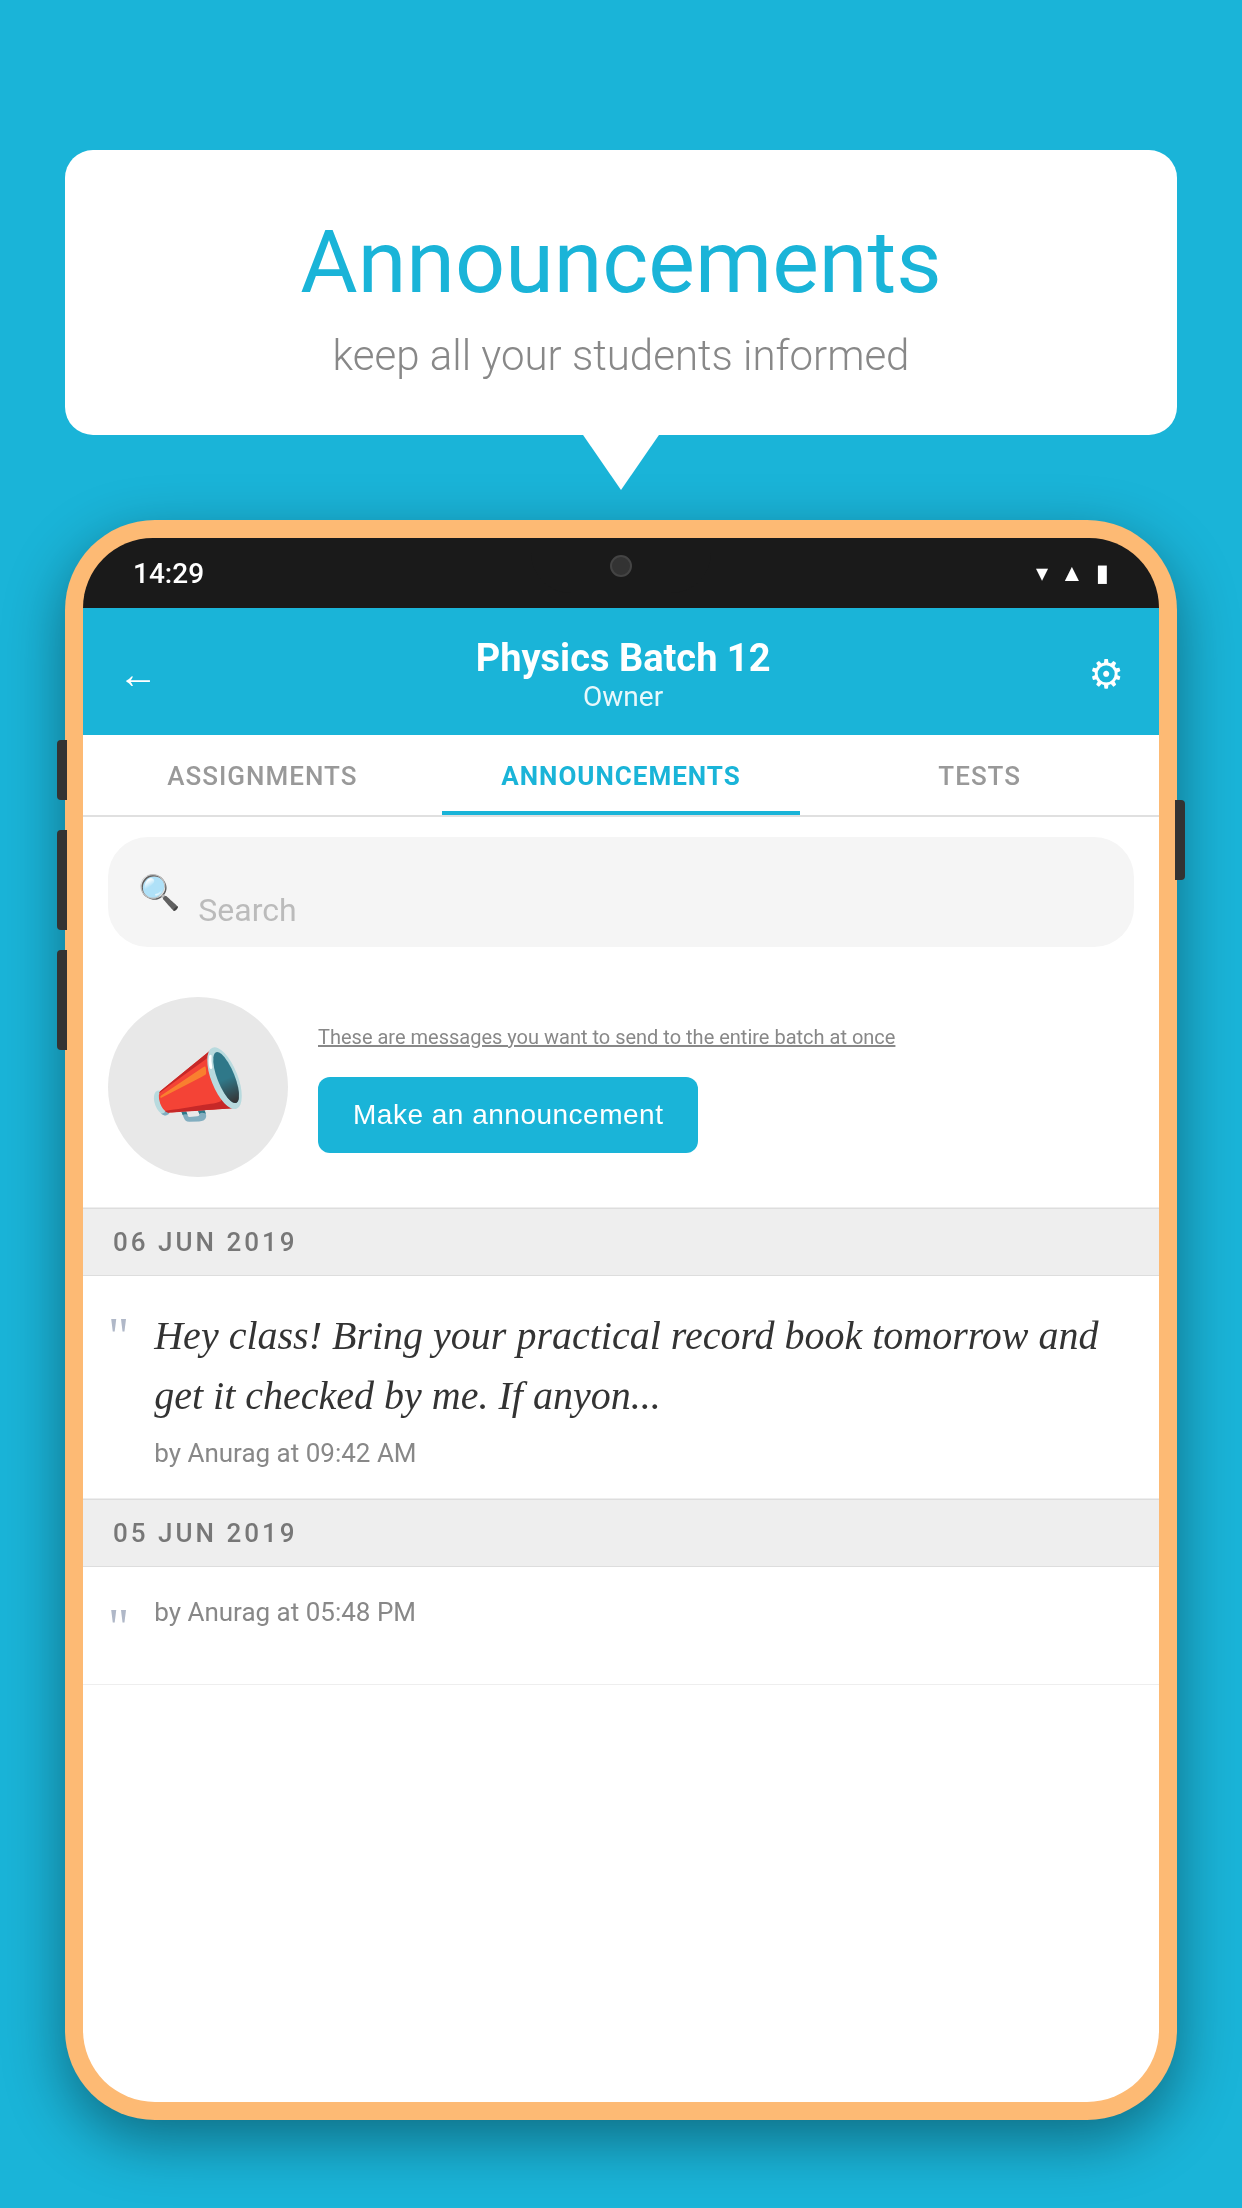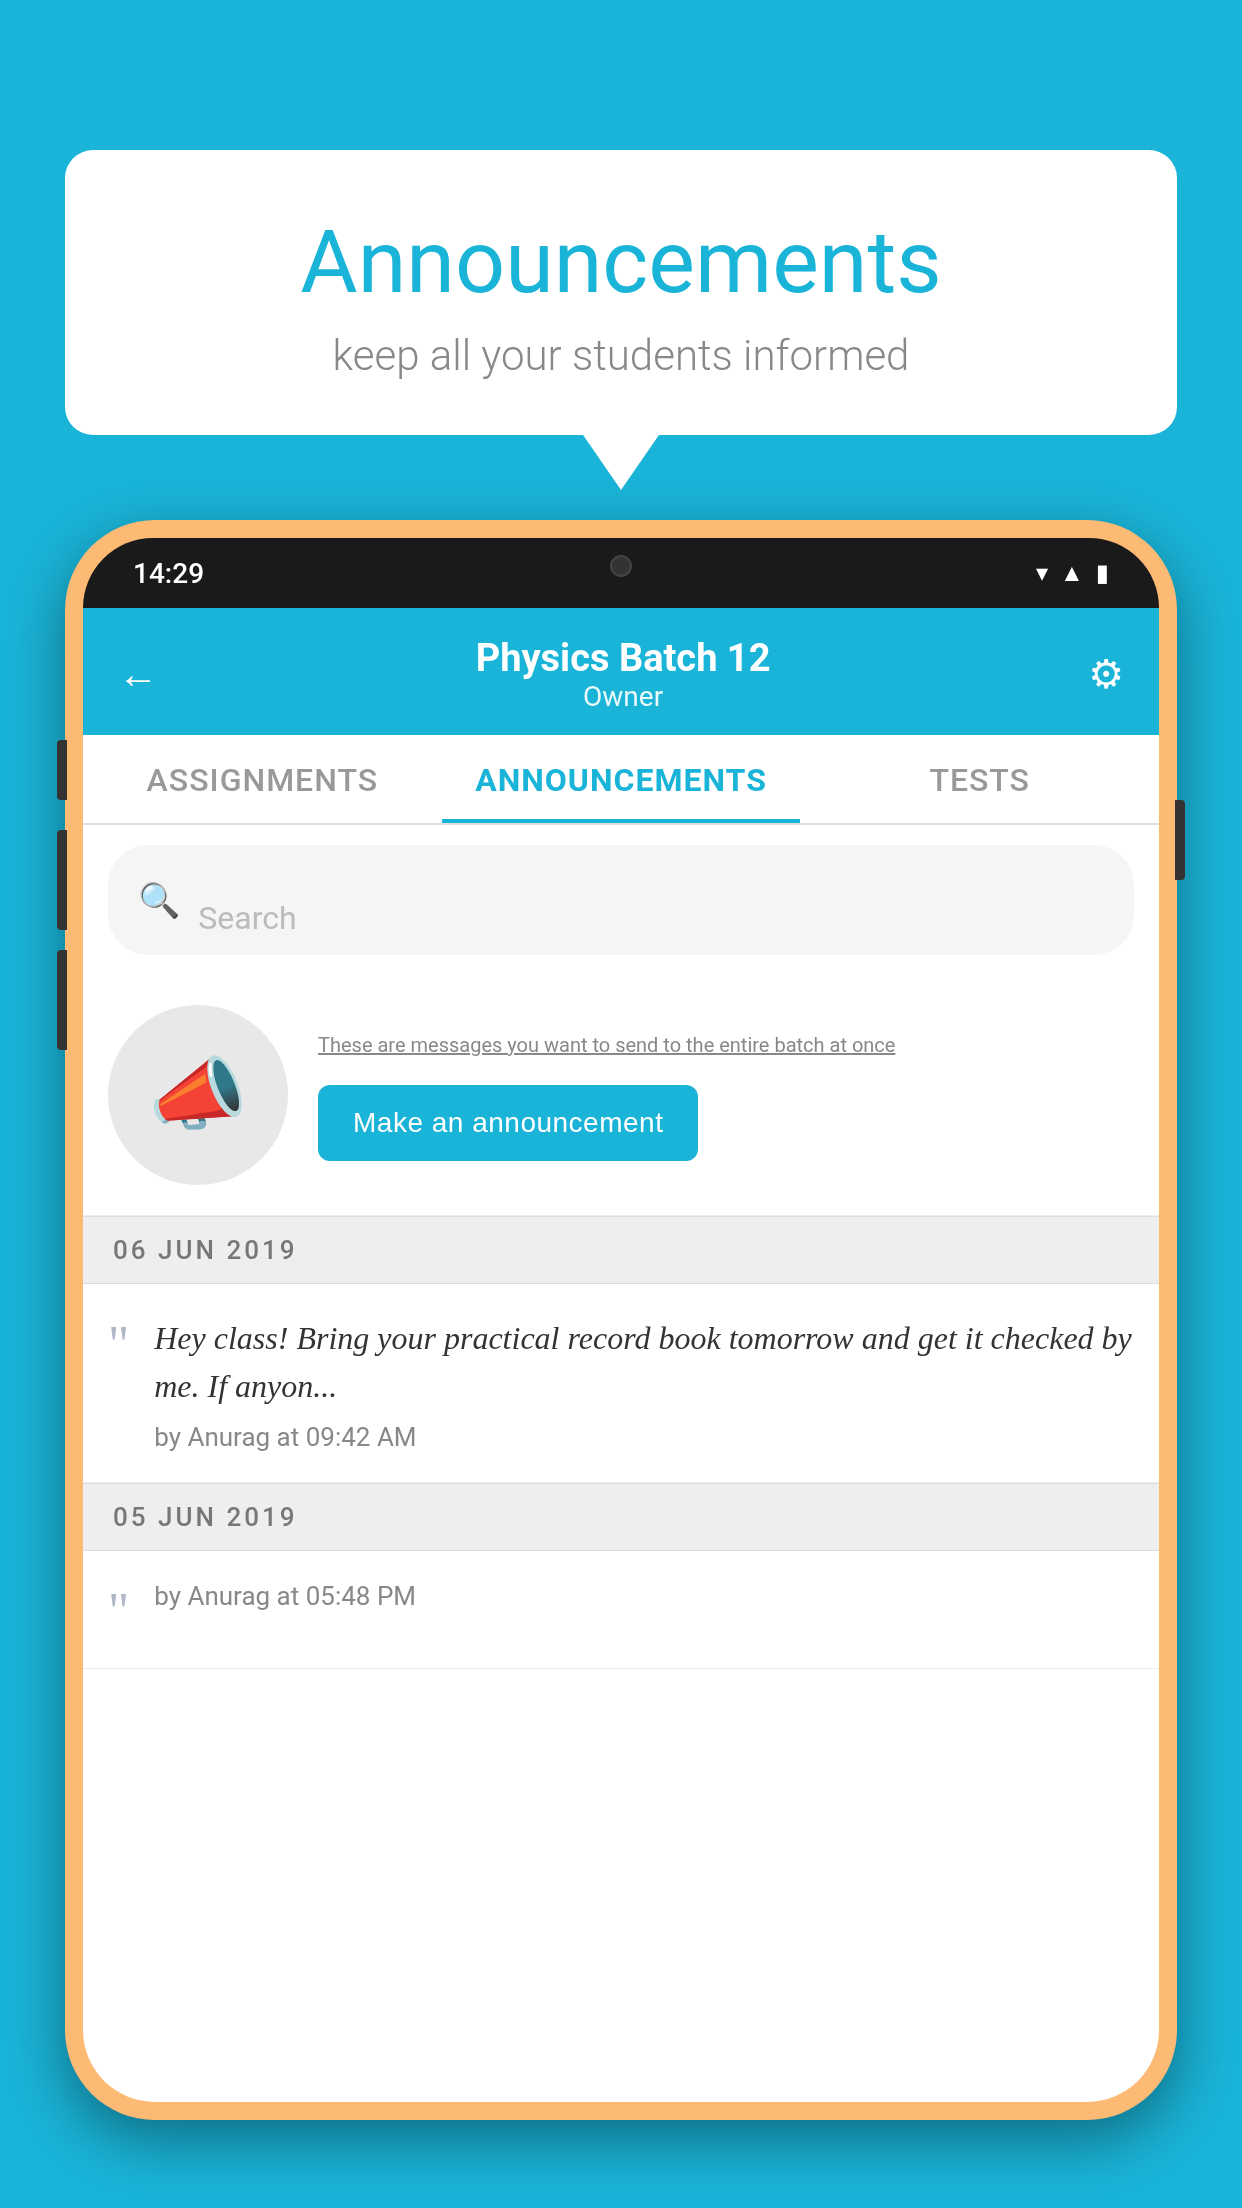--- a/index.html
+++ b/index.html
@@ -174,21 +174,21 @@
     .tabs-row {
       background: white;
       display: flex;
       border-bottom: 2px solid #e0e0e0;
     }
 
     .tab-item {
       flex: 1;
       text-align: center;
       padding: 26px 10px 20px;
-      font-size: 32px;
+      font-size: 26px;
       color: #999;
       font-weight: 500;
       cursor: pointer;
       letter-spacing: 1px;
       text-transform: uppercase;
     }
 
     .tab-item.active {
       color: #1ab4d8;
       border-bottom: 4px solid #1ab4d8;
@@ -299,21 +299,21 @@
       line-height: 1;
       margin-top: 5px;
       flex-shrink: 0;
     }
 
     .announcement-content {
       flex: 1;
     }
 
     .announcement-text {
-      font-size: 32px;
+      font-size: 40px;
       color: #333;
       font-style: italic;
       line-height: 1.5;
       margin-bottom: 12px;
       font-family: Georgia, serif;
     }
 
     .announcement-meta {
       font-size: 26px;
       color: #888;

